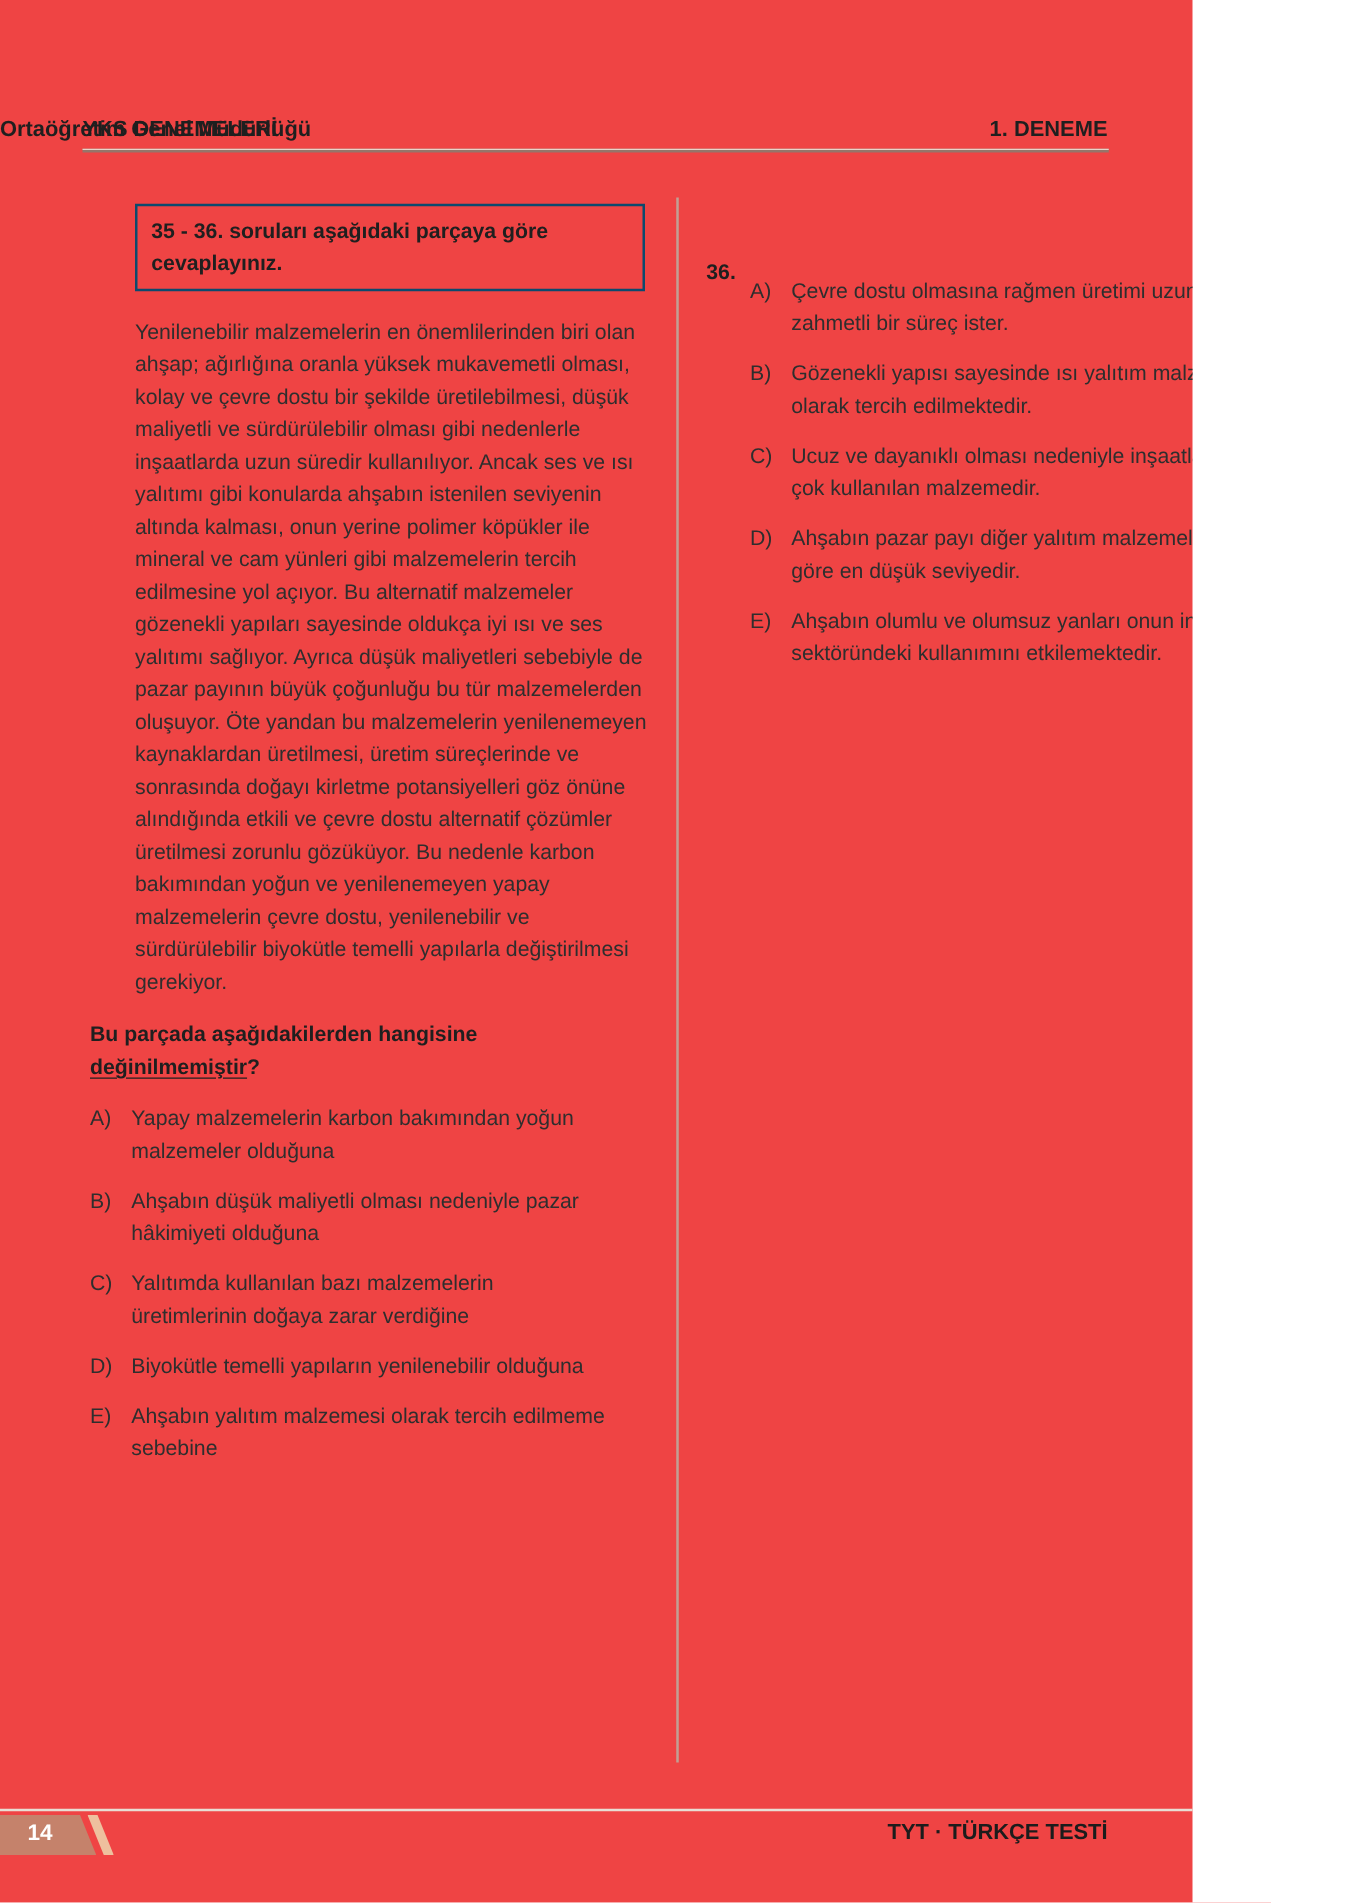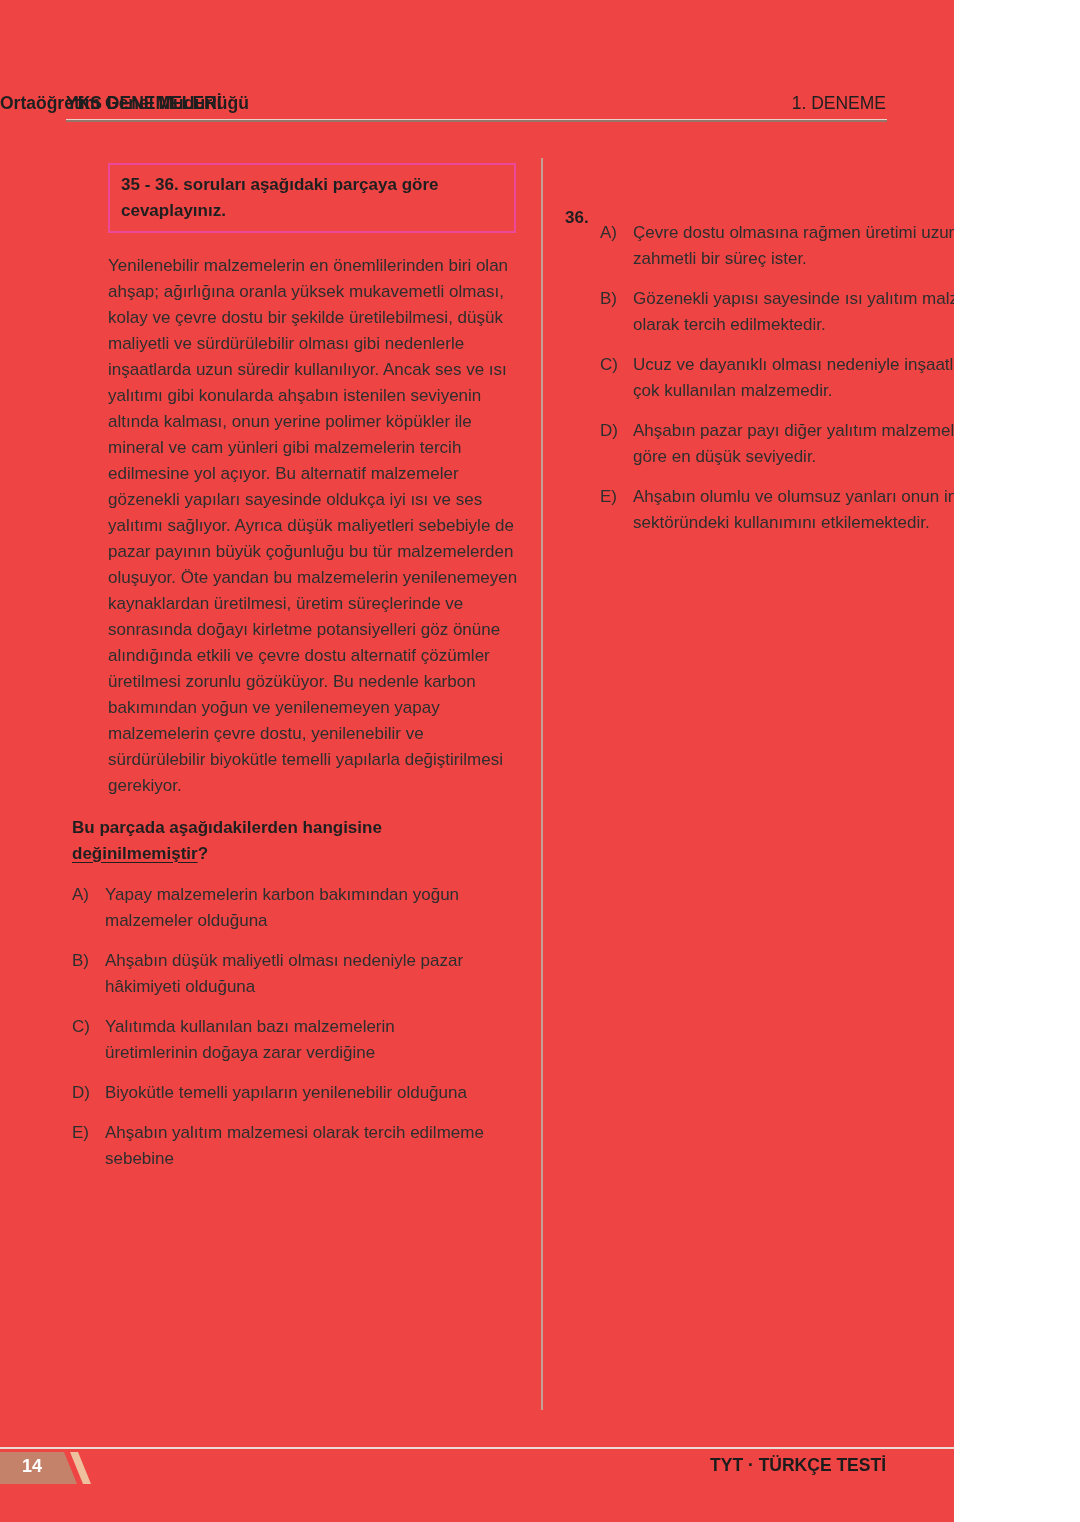--- a/index.html
+++ b/index.html
@@ -9,39 +9,39 @@
     height: 1522px;
     background: #ef4444;
     font-family: "Liberation Sans", sans-serif;
     color: #2e2e2e;
     overflow: hidden;
   }
 
   
   .header-left  { position: absolute; left: 66px;  top: 93px; font-size: 17.5px; font-weight: bold; color: #1f1f1f; }
   .header-center{ position: absolute; left: 0; right: 0; top: 93px; text-align: left; font-size: 17.5px; font-weight: bold; color: #1f1f1f; }
-  .header-right { position: absolute; right: 68px; top: 93px; font-size: 17.5px; font-weight: normal; color: #1f1f1f; }
+  .header-right { position: absolute; right: 68px; top: 93px; font-size: 17.5px; font-weight: bold; color: #1f1f1f; }
   .header-rule  {
     position: absolute; left: 66px; right: 67px; top: 119px; height: 2px;
     background: #96756a; border-top: 1px solid #e7d3c9;
   }
 
   
   .col-divider {
     position: absolute; left: 541px; top: 158px; width: 2px; height: 1252px;
     background: #c2a094;
   }
   .left-col  { position: absolute; left: 72px;  top: 163px; width: 450px; }
   .right-col { position: absolute; left: 565px; top: 158px; width: 450px; }
 
   
   .instruction-box {
     margin-left: 36px;
     width: 382px;
-    border: 2px solid #ec4899;
+    border: 2px solid #0c4a6e;
     padding: 7px 11px;
     font-size: 17px;
     font-weight: bold;
     line-height: 26px;
     color: #1f1f1f;
   }
 
   
   .passage {
     margin-left: 36px;

